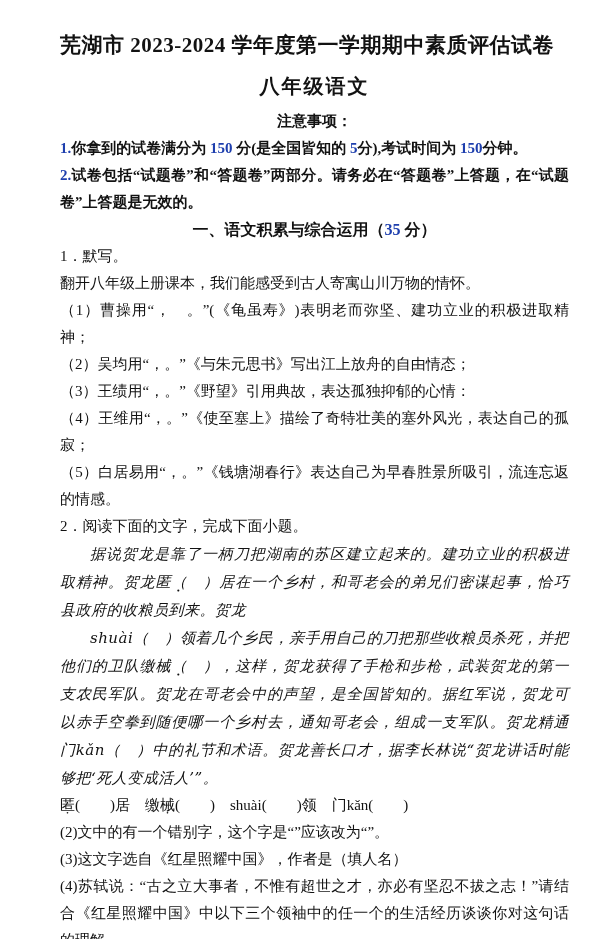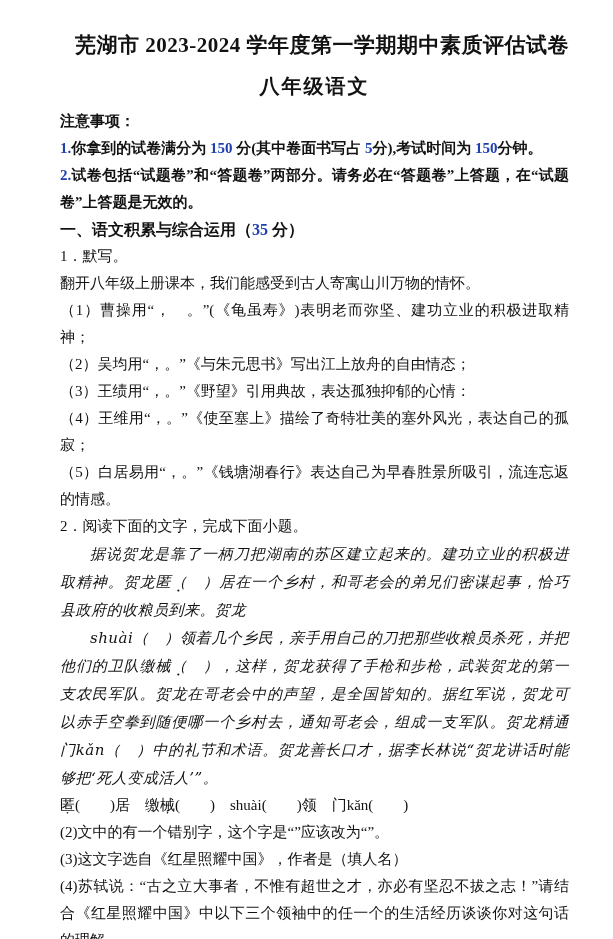--- a/index.html
+++ b/index.html
@@ -1,25 +1,25 @@
 <!DOCTYPE html>
 <html><head>
 <meta charset="utf-8">
 <style>
   html,body{margin:0;padding:0;background:#ffffff;}
   .page{
     width:613px;height:939px;box-sizing:border-box;background:#ffffff;
     color:#121212;font-family:"Liberation Serif","DejaVu Serif",serif;
     padding:30px 44px 0 60px;overflow:hidden;
   }
-  .t1{font-size:21px;font-weight:700;text-align:right;margin:0 0 12px 0;line-height:30px;letter-spacing:0.5px;}
+  .t1{font-size:21px;font-weight:700;text-align:left;margin:0 0 12px 0;line-height:30px;letter-spacing:0.5px;}
   .t2{font-size:20px;font-weight:700;text-align:center;margin:8px 0 8px 0;line-height:28px;letter-spacing:2px;}
   .t3{font-size:15px;font-weight:700;text-align:center;margin:0 0 10px 0;line-height:26px;}
   p{margin:0;font-size:15px;line-height:27px;}
-  .bold{font-weight:700;}
+  .bold{font-weight:700;text-align:center;}
   .blue{color:#1e3fae;}
   .justify{text-align:justify;}
   .section{font-size:16px;}
   .passage{
     font-style:italic;font-family:"DejaVu Serif","Liberation Serif",serif;
     text-indent:2em;line-height:28px;text-align:justify;letter-spacing:0.5px;
   }
   .dot-under{position:relative;}
   .dot-under::after{
     content:"•";position:absolute;left:50%;bottom:-0.62em;transform:translateX(-50%);
@@ -29,21 +29,21 @@
 </head>
 <body>
 
 <div class="page">
 
   <h1 class="t1">芜湖市 2023-2024 学年度第一学期期中素质评估试卷</h1>
   <h2 class="t2">八年级语文</h2>
 
   <p class="bold">注意事项：</p>
 
-  <p class="bold justify"><span class="blue">1.</span><span>你拿到的试卷满分为 </span><span class="blue">150</span><span> 分(其中卷面书写占 </span><span class="blue">5</span><span>分),考试时间为 </span><span class="blue">150</span><span>分钟。</span></p>
+  <p class="bold justify"><span class="blue">1.</span><span>你拿到的试卷满分为 </span><span class="blue">150</span><span> 分(是全国皆知的 </span><span class="blue">5</span><span>分),考试时间为 </span><span class="blue">150</span><span>分钟。</span></p>
 
   <p class="bold justify"><span class="blue">2.</span><span>试卷包括“试题卷”和“答题卷”两部分。请务必在“答题卷”上答题，在“试题卷”上答题是无效的。</span></p>
 
   <p class="bold section"><span>一、语文积累与综合运用（</span><span class="blue">35</span><span> 分）</span></p>
 
   <p>1．默写。</p>
   <p>翻开八年级上册课本，我们能感受到古人寄寓山川万物的情怀。</p>
 
   <p class="justify">（1）曹操用“，　。”(《龟虽寿》)表明老而弥坚、建功立业的积极进取精神；</p>
   <p class="justify">（2）吴均用“，。”《与朱元思书》写出江上放舟的自由情态；</p>

